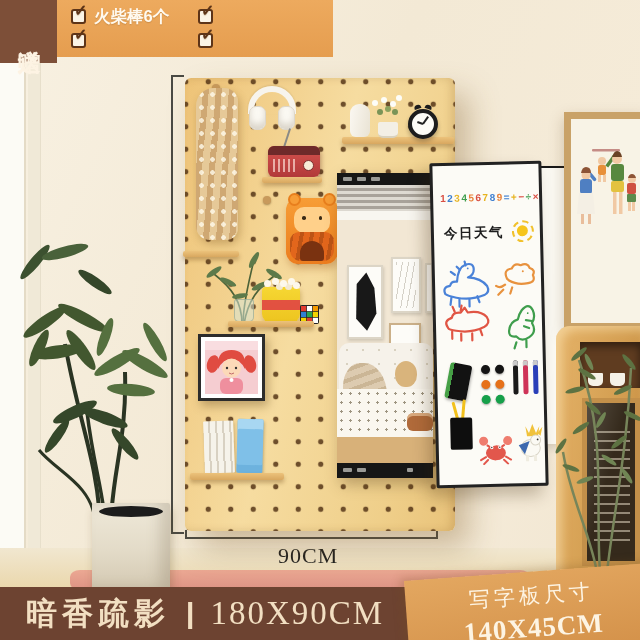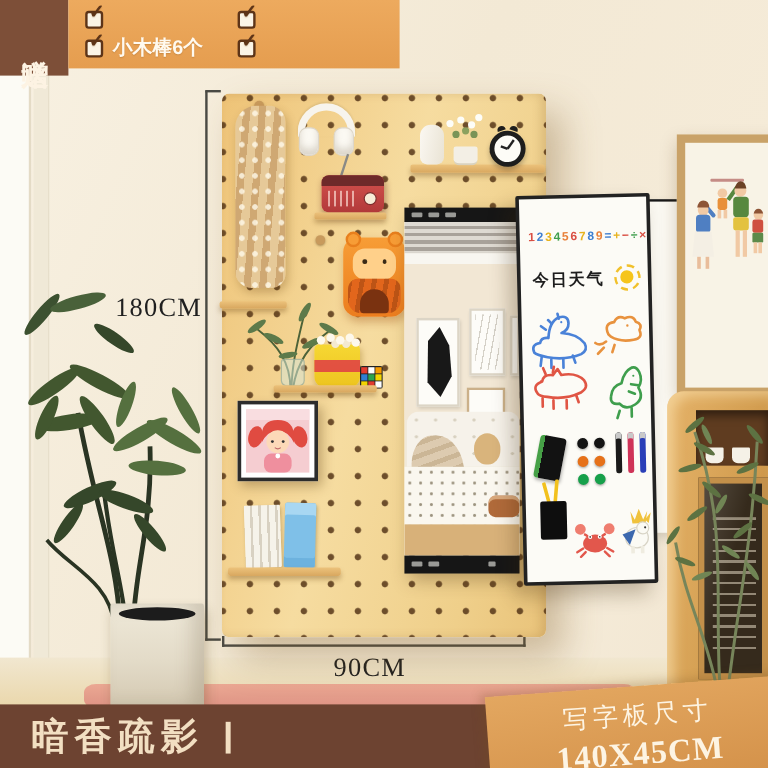--- a/index.html
+++ b/index.html
@@ -194,21 +194,20 @@
 
   <div class="abs wall"></div>
   <div class="abs door-frame"></div>
   <div class="abs door-frame-inner"></div>
   <div class="abs floor"></div>
   <div class="abs rug"></div>
 
   <div class="abs dim" style="left:171px;top:76px;width:2px;height:458px;"></div>
   <div class="abs dim" style="left:171px;top:75px;width:13px;height:2px;"></div>
   <div class="abs dim" style="left:171px;top:532px;width:13px;height:2px;"></div>
-  <div class="abs dim-label" style="left:96px;top:243px;">180CM</div>
   <div class="abs dim" style="left:185px;top:537px;width:253px;height:2px;"></div>
   <div class="abs dim" style="left:185px;top:530px;width:2px;height:9px;"></div>
   <div class="abs dim" style="left:436px;top:530px;width:2px;height:9px;"></div>
   <div class="abs dim-label" style="left:278px;top:543px;">90CM</div>
 
   <div class="abs side-frame"></div>
   <div class="abs family-art">
     <svg viewBox="0 0 70 204" width="70" height="204">
       <rect x="21" y="30" width="28" height="2.5" rx="1" fill="#c58c86"></rect>
       <rect x="19" y="50" width="3.5" height="13" rx="1.7" transform="rotate(-40 21 57)" fill="#4f7fc2"></rect>
@@ -521,41 +520,42 @@
   </div>
 
   <div class="abs promo-gift">
     <span>赠送</span>
   </div>
   <div class="abs promo-panel">
     <div class="promo-item">
       <span class="checkbox">
           <span class="checkmark">✓</span>
         </span>
+      <span>火柴棒6个</span>
     </div>
     <div class="promo-item">
       <span class="checkbox">
           <span class="checkmark">✓</span>
         </span>
     </div>
     <div class="promo-item">
       <span class="checkbox">
           <span class="checkmark">✓</span>
         </span>
-      <span>小木棒6个</span>
     </div>
     <div class="promo-item">
       <span class="checkbox">
           <span class="checkmark">✓</span>
         </span>
     </div>
   </div>
 
   <div class="abs footer-bar">
     <span class="footer-name">暗香疏影</span>
     <span class="footer-div">|</span>
+    <span class="footer-size">180X90CM</span>
   </div>
   <div class="abs badge">
     <span class="badge-title">写字板尺寸</span>
     <span class="badge-size">140X45CM</span>
   </div>
 
 </div>
 
 </body></html>

